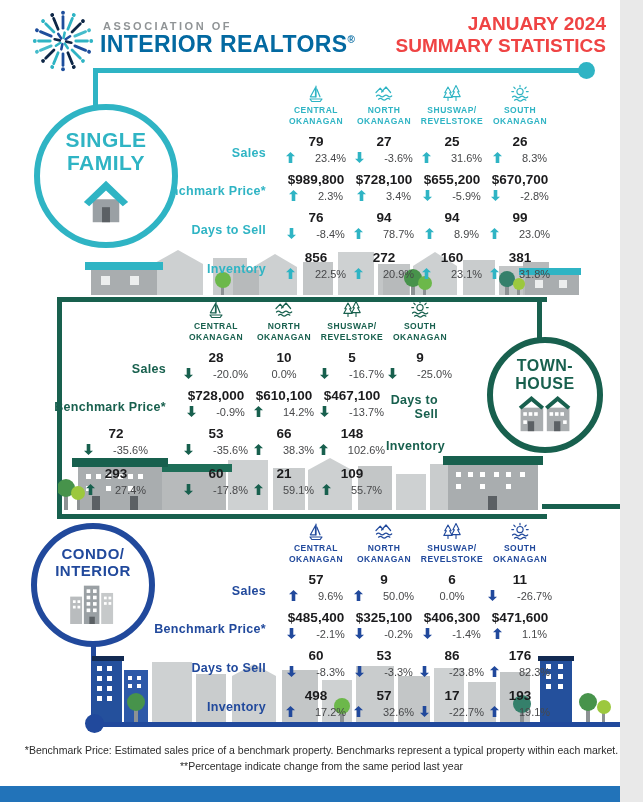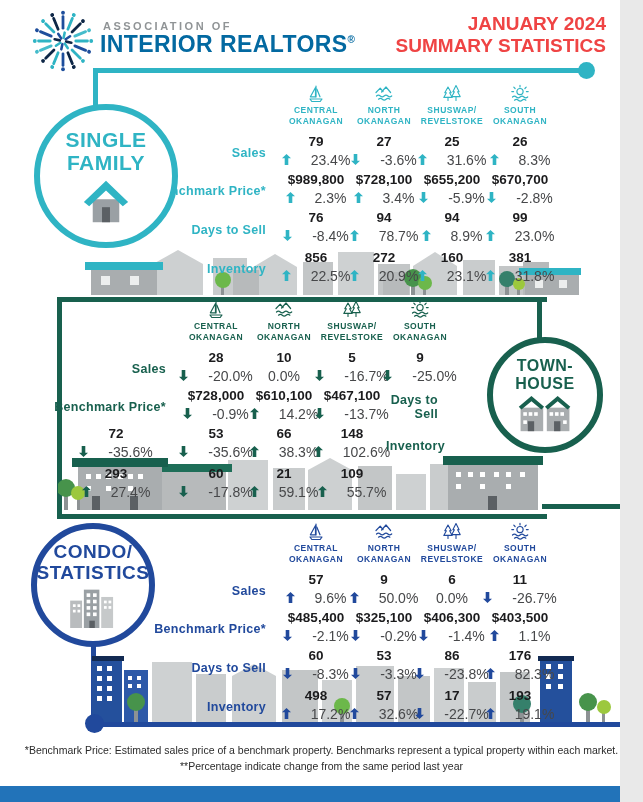--- a/index.html
+++ b/index.html
@@ -16,21 +16,21 @@
   .org2 sup{font-size:10px;}
   .title{position:absolute;right:14px;top:13px;text-align:right;color:#ef4444;font-weight:bold;font-size:19px;line-height:1.16;}
   
   .tbl{position:absolute;display:grid;z-index:3;}
   .rh{text-align:center;}
   .ricon{width:22px;height:20px;color:var(--c);display:block;margin:0 auto 1px;}
   .rlabel{font-size:8.5px;font-weight:bold;letter-spacing:.5px;color:var(--c);line-height:1.3;}
   .rowlab{font-size:12.5px;font-weight:bold;color:var(--c);text-align:right;padding-right:16px;align-self:center;letter-spacing:.3px;}
   .cell{text-align:center;}
   .val{font-size:13.5px;font-weight:bold;color:#1b1b1d;line-height:1.15;}
-  .chg{font-size:14px;color:#47484a;display:flex;align-items:center;justify-content:center;gap:20px;margin-top:2px;}
+  .chg{font-size:11px;color:#47484a;display:flex;align-items:center;justify-content:center;gap:20px;margin-top:2px;}
   .arr{width:9px;height:11px;fill:var(--c);flex:none;}
   .chg.down .arr{transform:rotate(180deg);}
   
   .circle{position:absolute;border:6px solid var(--c);border-radius:50%;background:#fff;z-index:4;
           display:flex;flex-direction:column;align-items:center;justify-content:center;text-align:center;}
   .cname{font-weight:bold;color:var(--c);line-height:1.1;letter-spacing:.5px;}
   
   .fnote{position:absolute;left:0;width:643px;text-align:center;font-size:10.5px;color:#2b2b2b;}
   .bbar{position:absolute;left:0;top:786px;width:643px;height:16px;background:#2273b9;}
   .city{position:absolute;z-index:2;}
@@ -654,23 +654,23 @@
       <circle cx="250" cy="50" r="8" fill="#6cb84a"></circle>
   <rect x="428" y="54" width="4" height="12" fill="#8d9294"></rect>
       <circle cx="430" cy="48" r="9" fill="#35806b"></circle>
   <rect x="494" y="52" width="4" height="14" fill="#8d9294"></rect>
       <circle cx="496" cy="46" r="9" fill="#47934b"></circle>
   <rect x="510" y="56" width="3" height="10" fill="#8d9294"></rect>
       <circle cx="512" cy="51" r="7" fill="#9cc83e"></circle>
 </svg>
 
 <div class="circle sec-cd" style="left:31px;top:523px;width:112px;height:112px;">
-  <div class="cname" style="font-size:19px;">
+  <div class="cname" style="font-size:15px;">
     <div>CONDO/</div>
-    <div>STATISTICS</div>
+    <div>INTERIOR</div>
   </div>
   <svg width="52" height="42" viewBox="0 0 56 46" style="margin-top:3px">
     <rect x="3" y="16" width="13" height="30" fill="#b9bcbe"></rect>
     <rect x="18" y="4" width="17" height="42" fill="#9aa0a4"></rect>
     <rect x="37" y="12" width="13" height="34" fill="#c6c9ca"></rect>
     <rect x="21" y="8" width="4" height="4" fill="#fff"></rect>
         <rect x="28" y="8" width="4" height="4" fill="#fff"></rect>
     <rect x="21" y="15" width="4" height="4" fill="#fff"></rect>
         <rect x="28" y="15" width="4" height="4" fill="#fff"></rect>
     <rect x="21" y="22" width="4" height="4" fill="#fff"></rect>
@@ -785,21 +785,21 @@
   <div class="cell">
         <div class="val">$406,300</div>
         <div class="chg down">
           <svg class="arr" viewBox="0 0 10 12">
             <use href="#i-arrow"></use>
           </svg>
           <span>-1.4%</span>
         </div>
       </div>
   <div class="cell">
-        <div class="val">$403,500</div>
+        <div class="val">$471,600</div>
         <div class="chg up">
           <svg class="arr" viewBox="0 0 10 12">
             <use href="#i-arrow"></use>
           </svg>
           <span>1.1%</span>
         </div>
       </div>
 
   <div class="rowlab">Days to Sell</div>
   <div class="cell">

